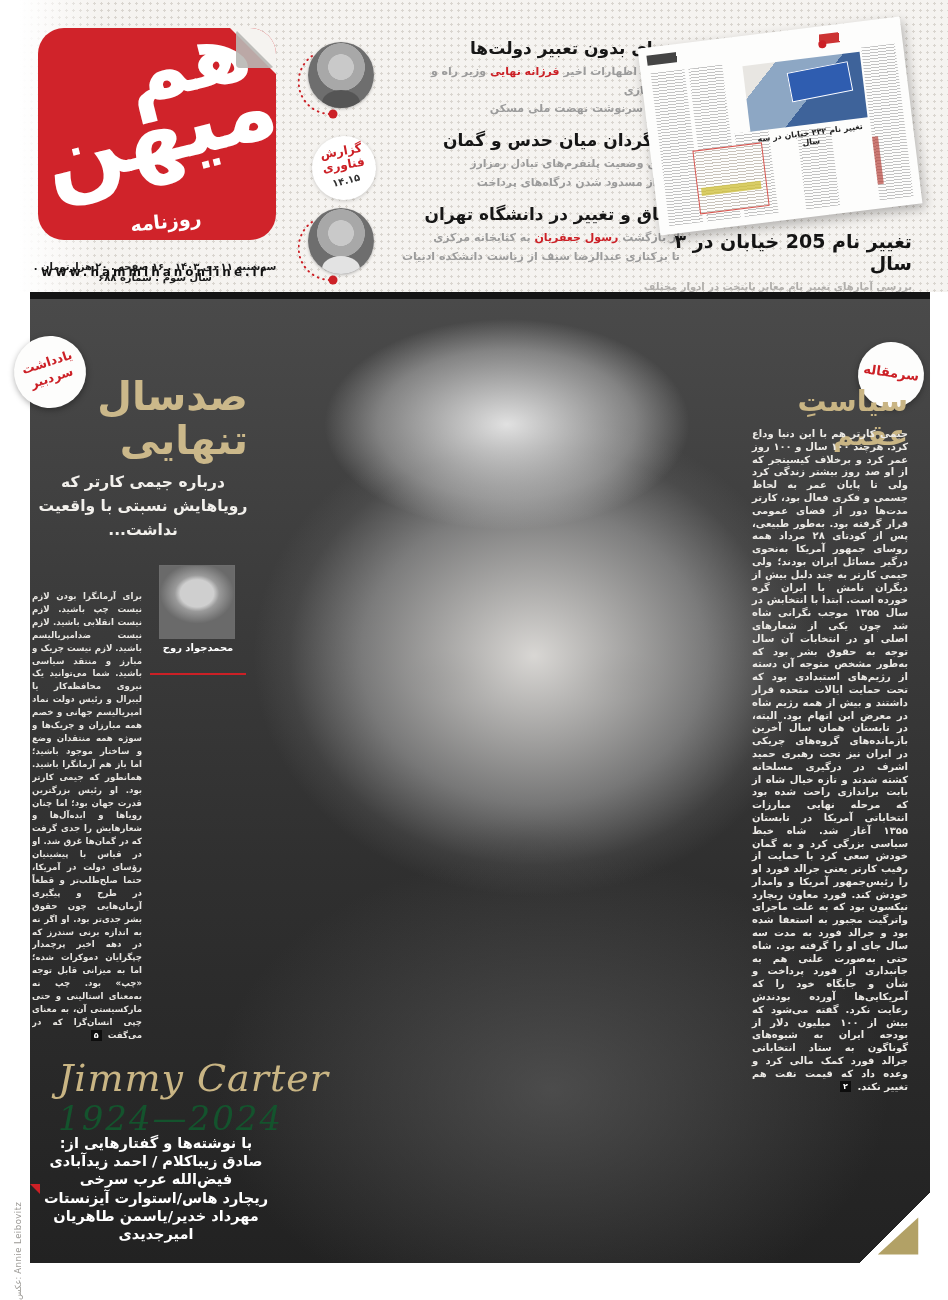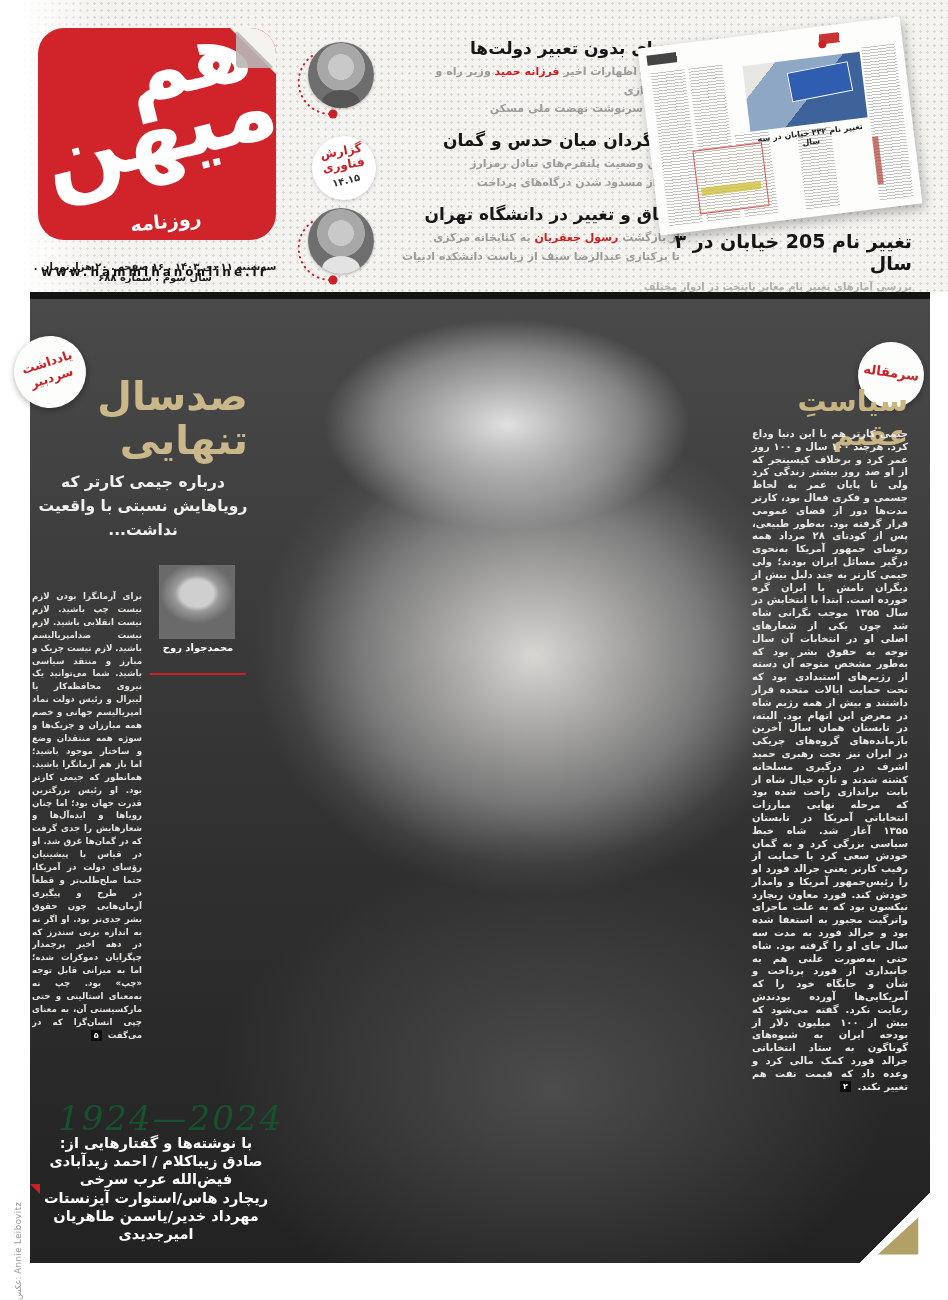--- a/index.html
+++ b/index.html
@@ -170,21 +170,21 @@
         <path d="M 14 16 A 32 32 0 0 0 34 74" fill="none" stroke="#cc2026" stroke-width="2" stroke-dasharray="0.6 5" stroke-linecap="round"></path>
         <circle cx="35" cy="74" r="4.5" fill="#cc2026"></circle>
       </svg>
       <div class="avatar">
           <div class="shoulders"></div>
         </div>
     </div>
     <div class="t-text">
       <div class="t-title">رویای بدون تعبیر دولت‌ها</div>
       <div class="t-sub">
-        <span>بررسی اظهارات اخیر </span><span class="hl">فرزانه حمید</span><span> وزیر راه و شهرسازی</span>
+        <span>بررسی اظهارات اخیر </span><span class="hl">فرزانه نهایی</span><span> وزیر راه و شهرسازی</span>
         <br><span>درباره سرنوشت نهضت ملی مسکن</span>
       </div>
     </div>
   </div>
 
   <div class="teaser t2">
     <div class="avatar-wrap">
       <div class="badge-tech">
         <span class="r">گزارش</span>
         <span class="r">فناوری</span>
@@ -266,20 +266,21 @@
   </div>
   <div class="note-sub">درباره جیمی کارتر که رویاهایش نسبتی با واقعیت نداشت...</div>
   <div class="author-photo"></div>
   <div class="author-name">محمدجواد روح</div>
   <div class="note-body">برای آرمانگرا بودن لازم نیست چپ باشید. لازم نیست انقلابی باشید. لازم نیست ضدامپریالیسم باشید. لازم نیست چریک و مبارز و منتقد سیاسی باشید. شما می‌توانید یک نیروی محافظه‌کار یا لیبرال و رئیس دولت نماد امپریالیسم جهانی و خصم همه مبارزان و چریک‌ها و سوژه همه منتقدان وضع و ساختار موجود باشید؛ اما باز هم آرمانگرا باشید. همانطور که جیمی کارتر بود. او رئیس بزرگترین قدرت جهان بود؛ اما چنان رویاها و ایده‌آل‌ها و شعارهایش را جدی گرفت که در گمان‌ها غرق شد. او در قیاس با پیشینیان رؤسای دولت در آمریکا، حتما صلح‌طلب‌تر و قطعاً در طرح و پیگیری آرمان‌هایی چون حقوق بشر جدی‌تر بود. او اگر نه به اندازه برنی سندرز که در دهه اخیر پرچمدار چپگرایان دموکرات شده؛ اما به میزانی قابل توجه «چپ» بود. چپ نه به‌معنای استالینی و حتی مارکسیستی آن، به معنای چپی انسان‌گرا که در جهان تحت سیطره سرمایه و در روزگار رژیم‌های استبدادی منتسب به اردوگاه غرب، می‌خواست جایی برای نفس کشیدن، ابراز وجود، خود نمایاندن و اراده نشان دادن آدمی باز گذارد. چنین بود که از «فضای باز سیاسی»</div>
   <div class="note-endline">
     <span>می‌گفت</span>
     <span class="endmark">۵</span>
   </div>
 
+  <div class="mem-name">Jimmy Carter</div>
   <div class="mem-years">1924—2024</div>
   <div class="mem-list">
     <div>با نوشته‌ها و گفتارهایی از:</div>
     <div>صادق زیباکلام / احمد زیدآبادی</div>
     <div>فیض‌الله عرب سرخی</div>
     <div>ریچارد هاس/استوارت آیزنستات</div>
     <div>مهرداد خدیر/یاسمن طاهریان</div>
     <div>امیرجدیدی</div>
   </div>
 

